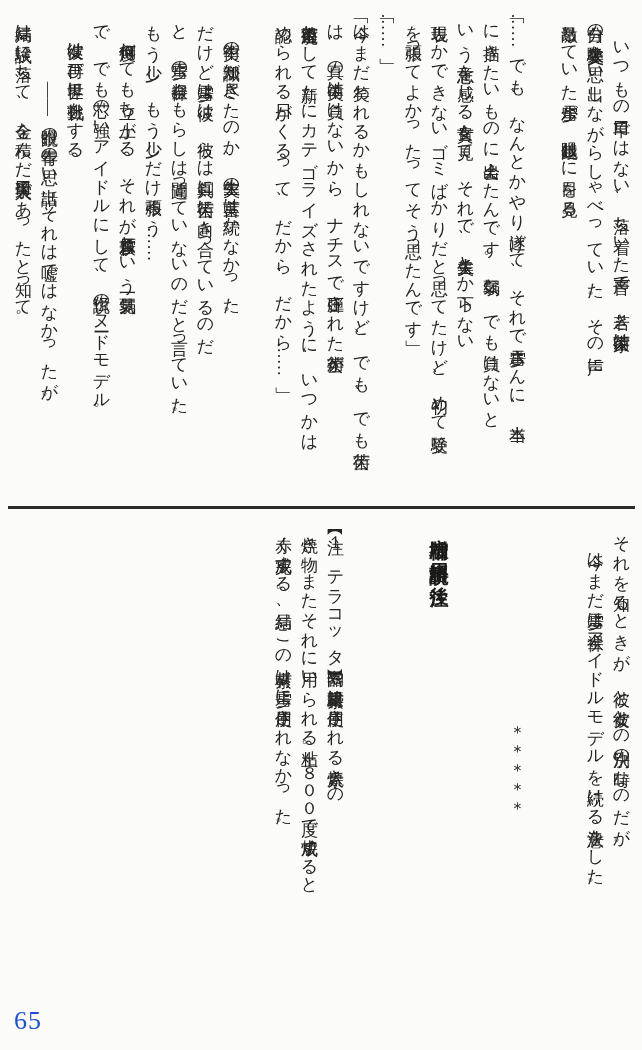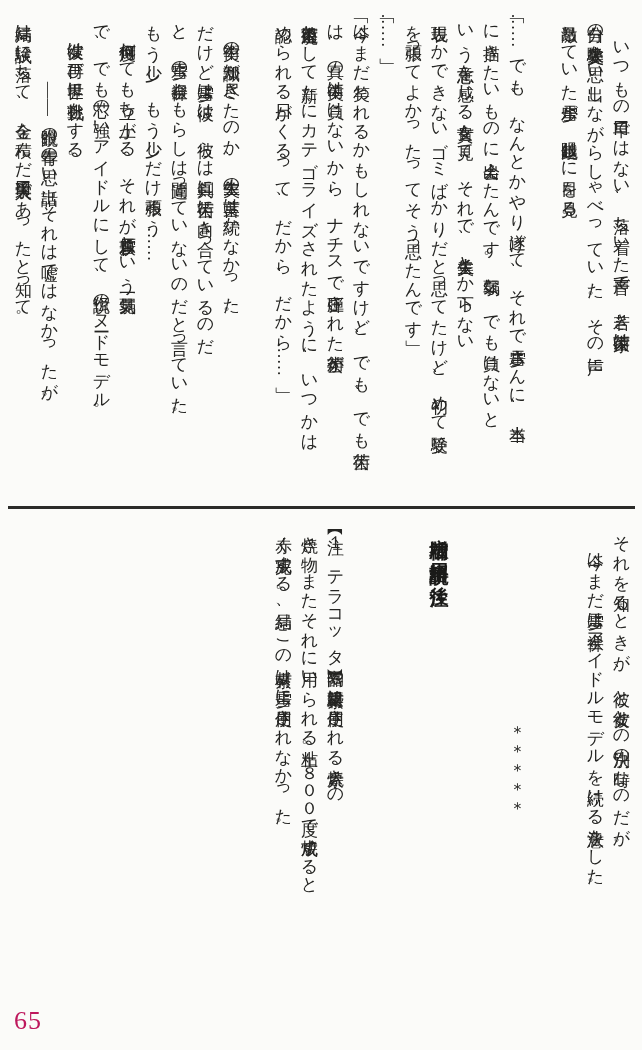--- a/index.html
+++ b/index.html
@@ -44,21 +44,21 @@
     position: absolute;
     left: 8px; top: 506px;
     width: 627px; height: 3px;
     background: #2b2b29;
   }
   .page-number {
     position: absolute;
     left: 14px; top: 1006px;
     font-size: 26px;
     letter-spacing: 1px;
-    color: #be185d;
+    color: #1d4ed8;
     font-family: "Liberation Serif", "DejaVu Serif", serif;
   }
 </style>
 </head>
 <body>
 
 <div class="page">
 
   <div class="tier tier-top">
     <div class="v-col">　いつもの早口ではない、落ち着いた声音で、若き芸術家は</div>

